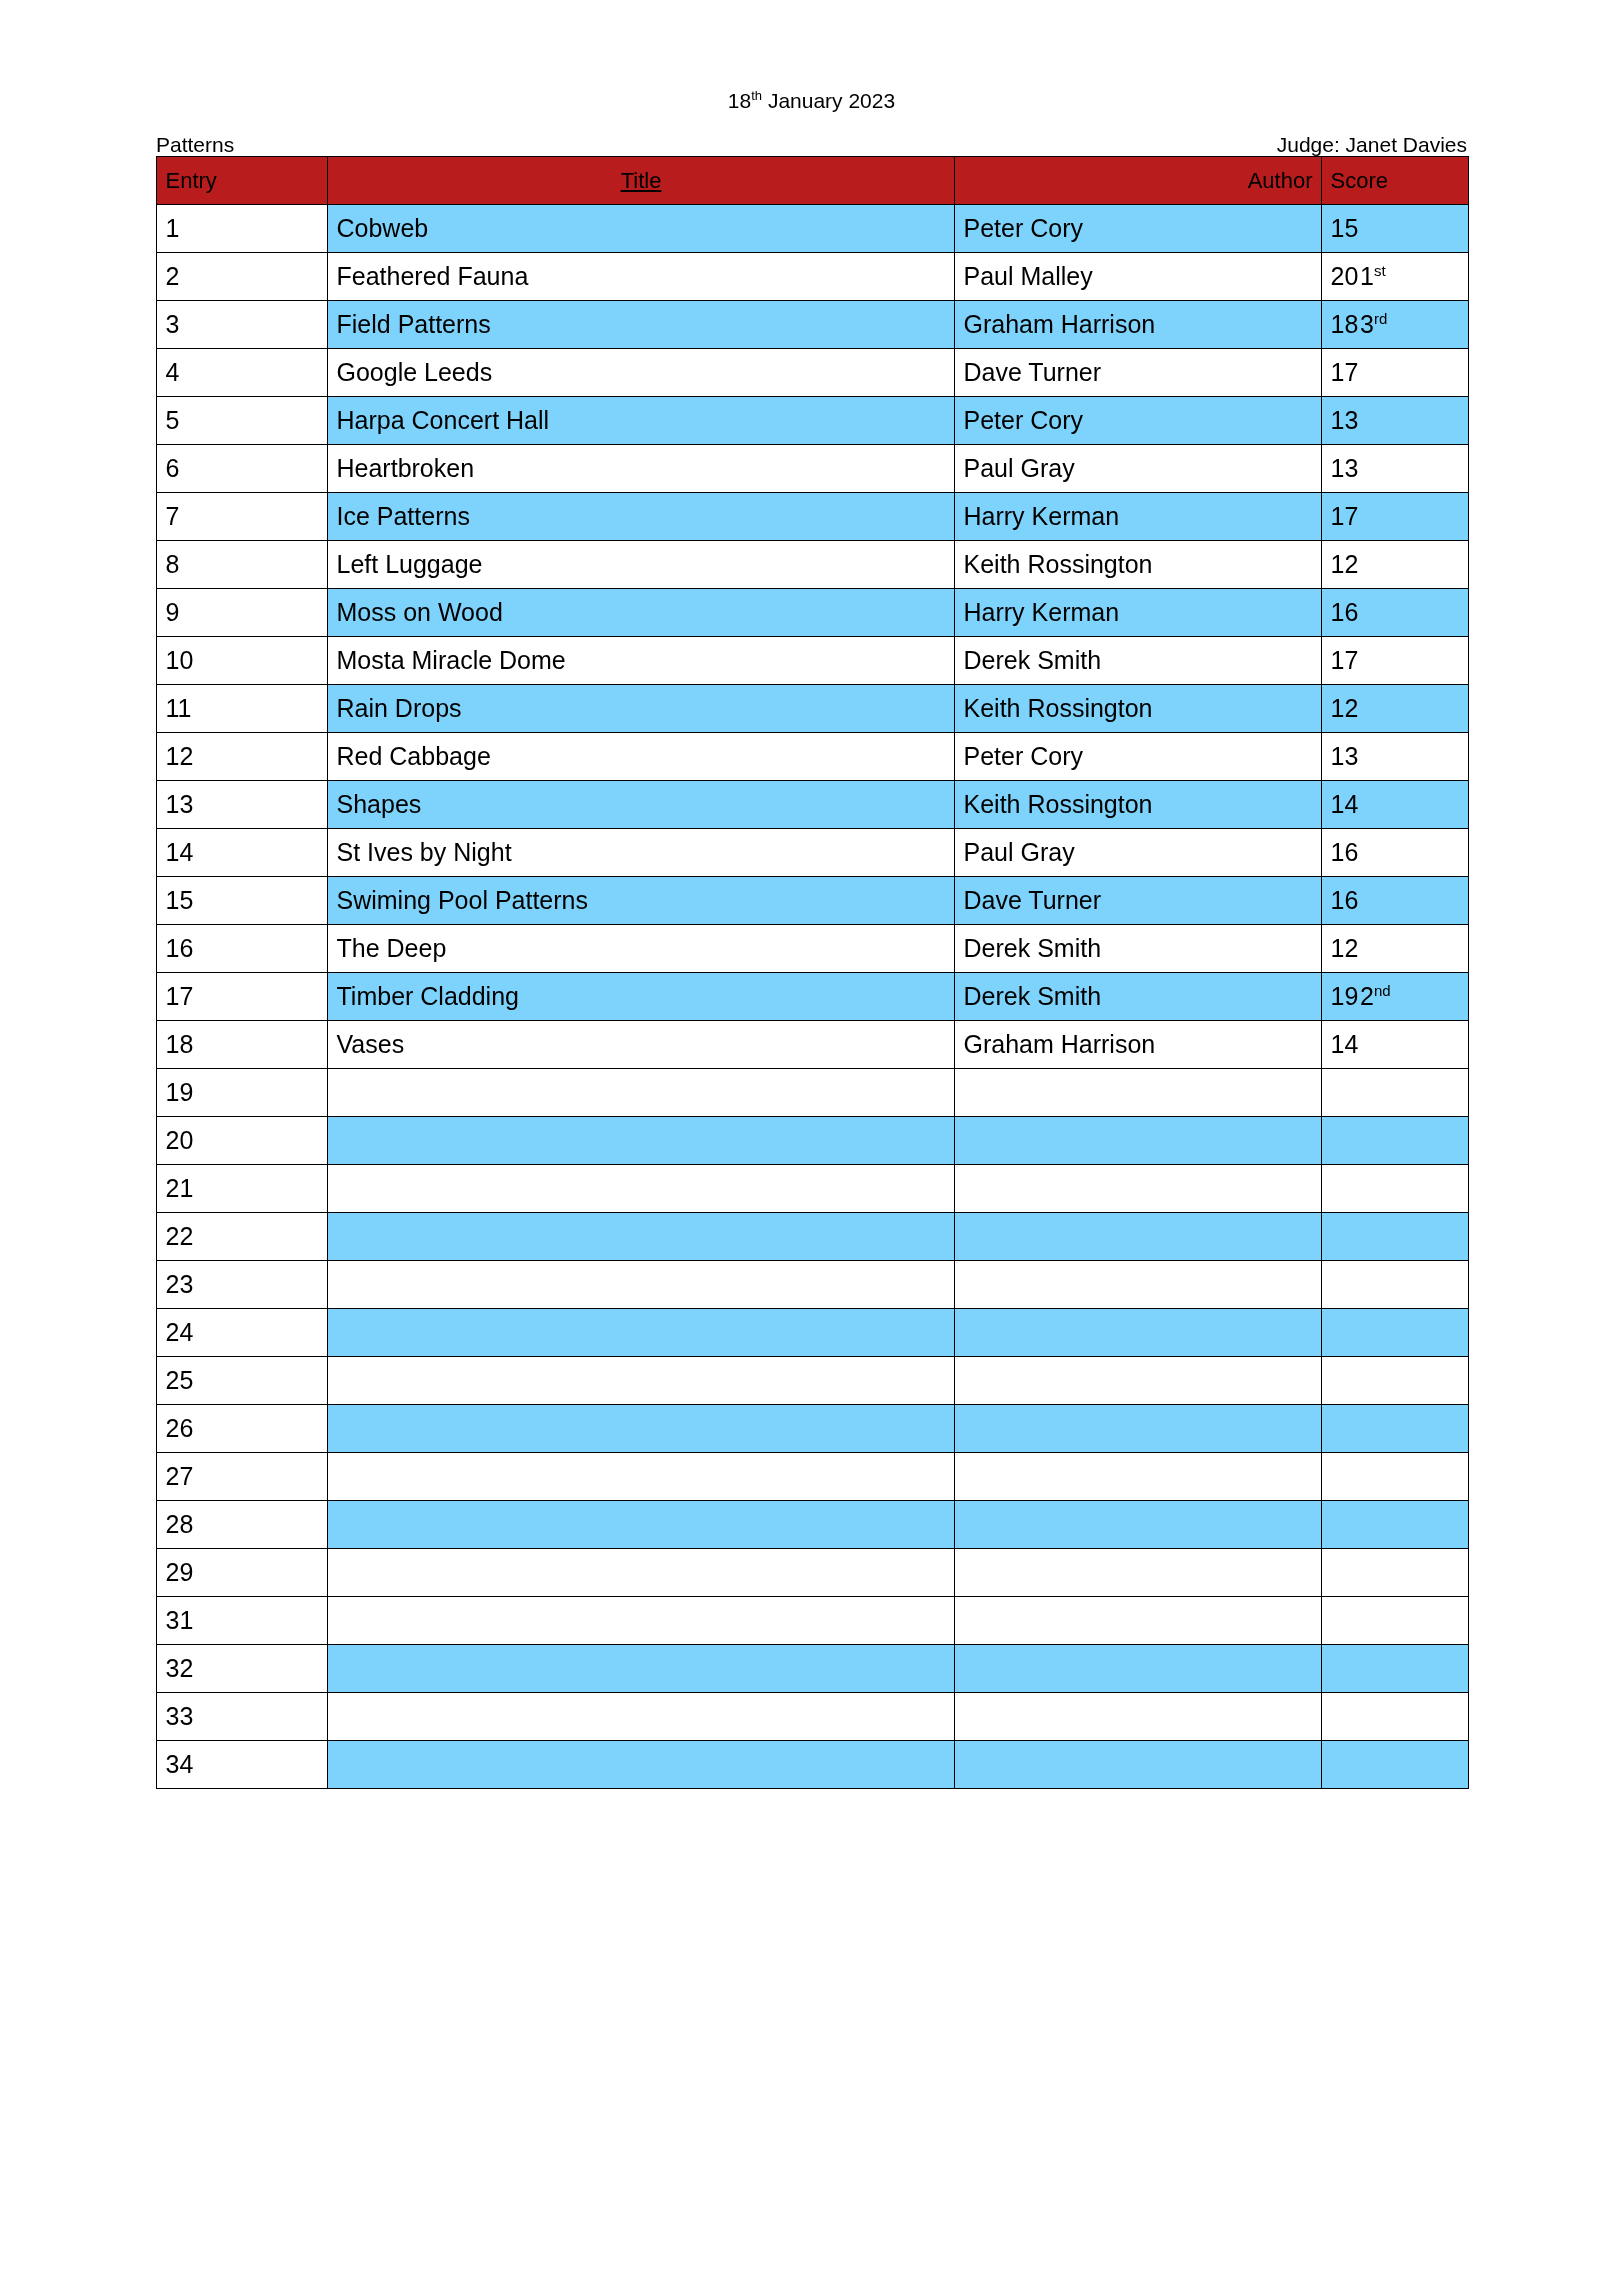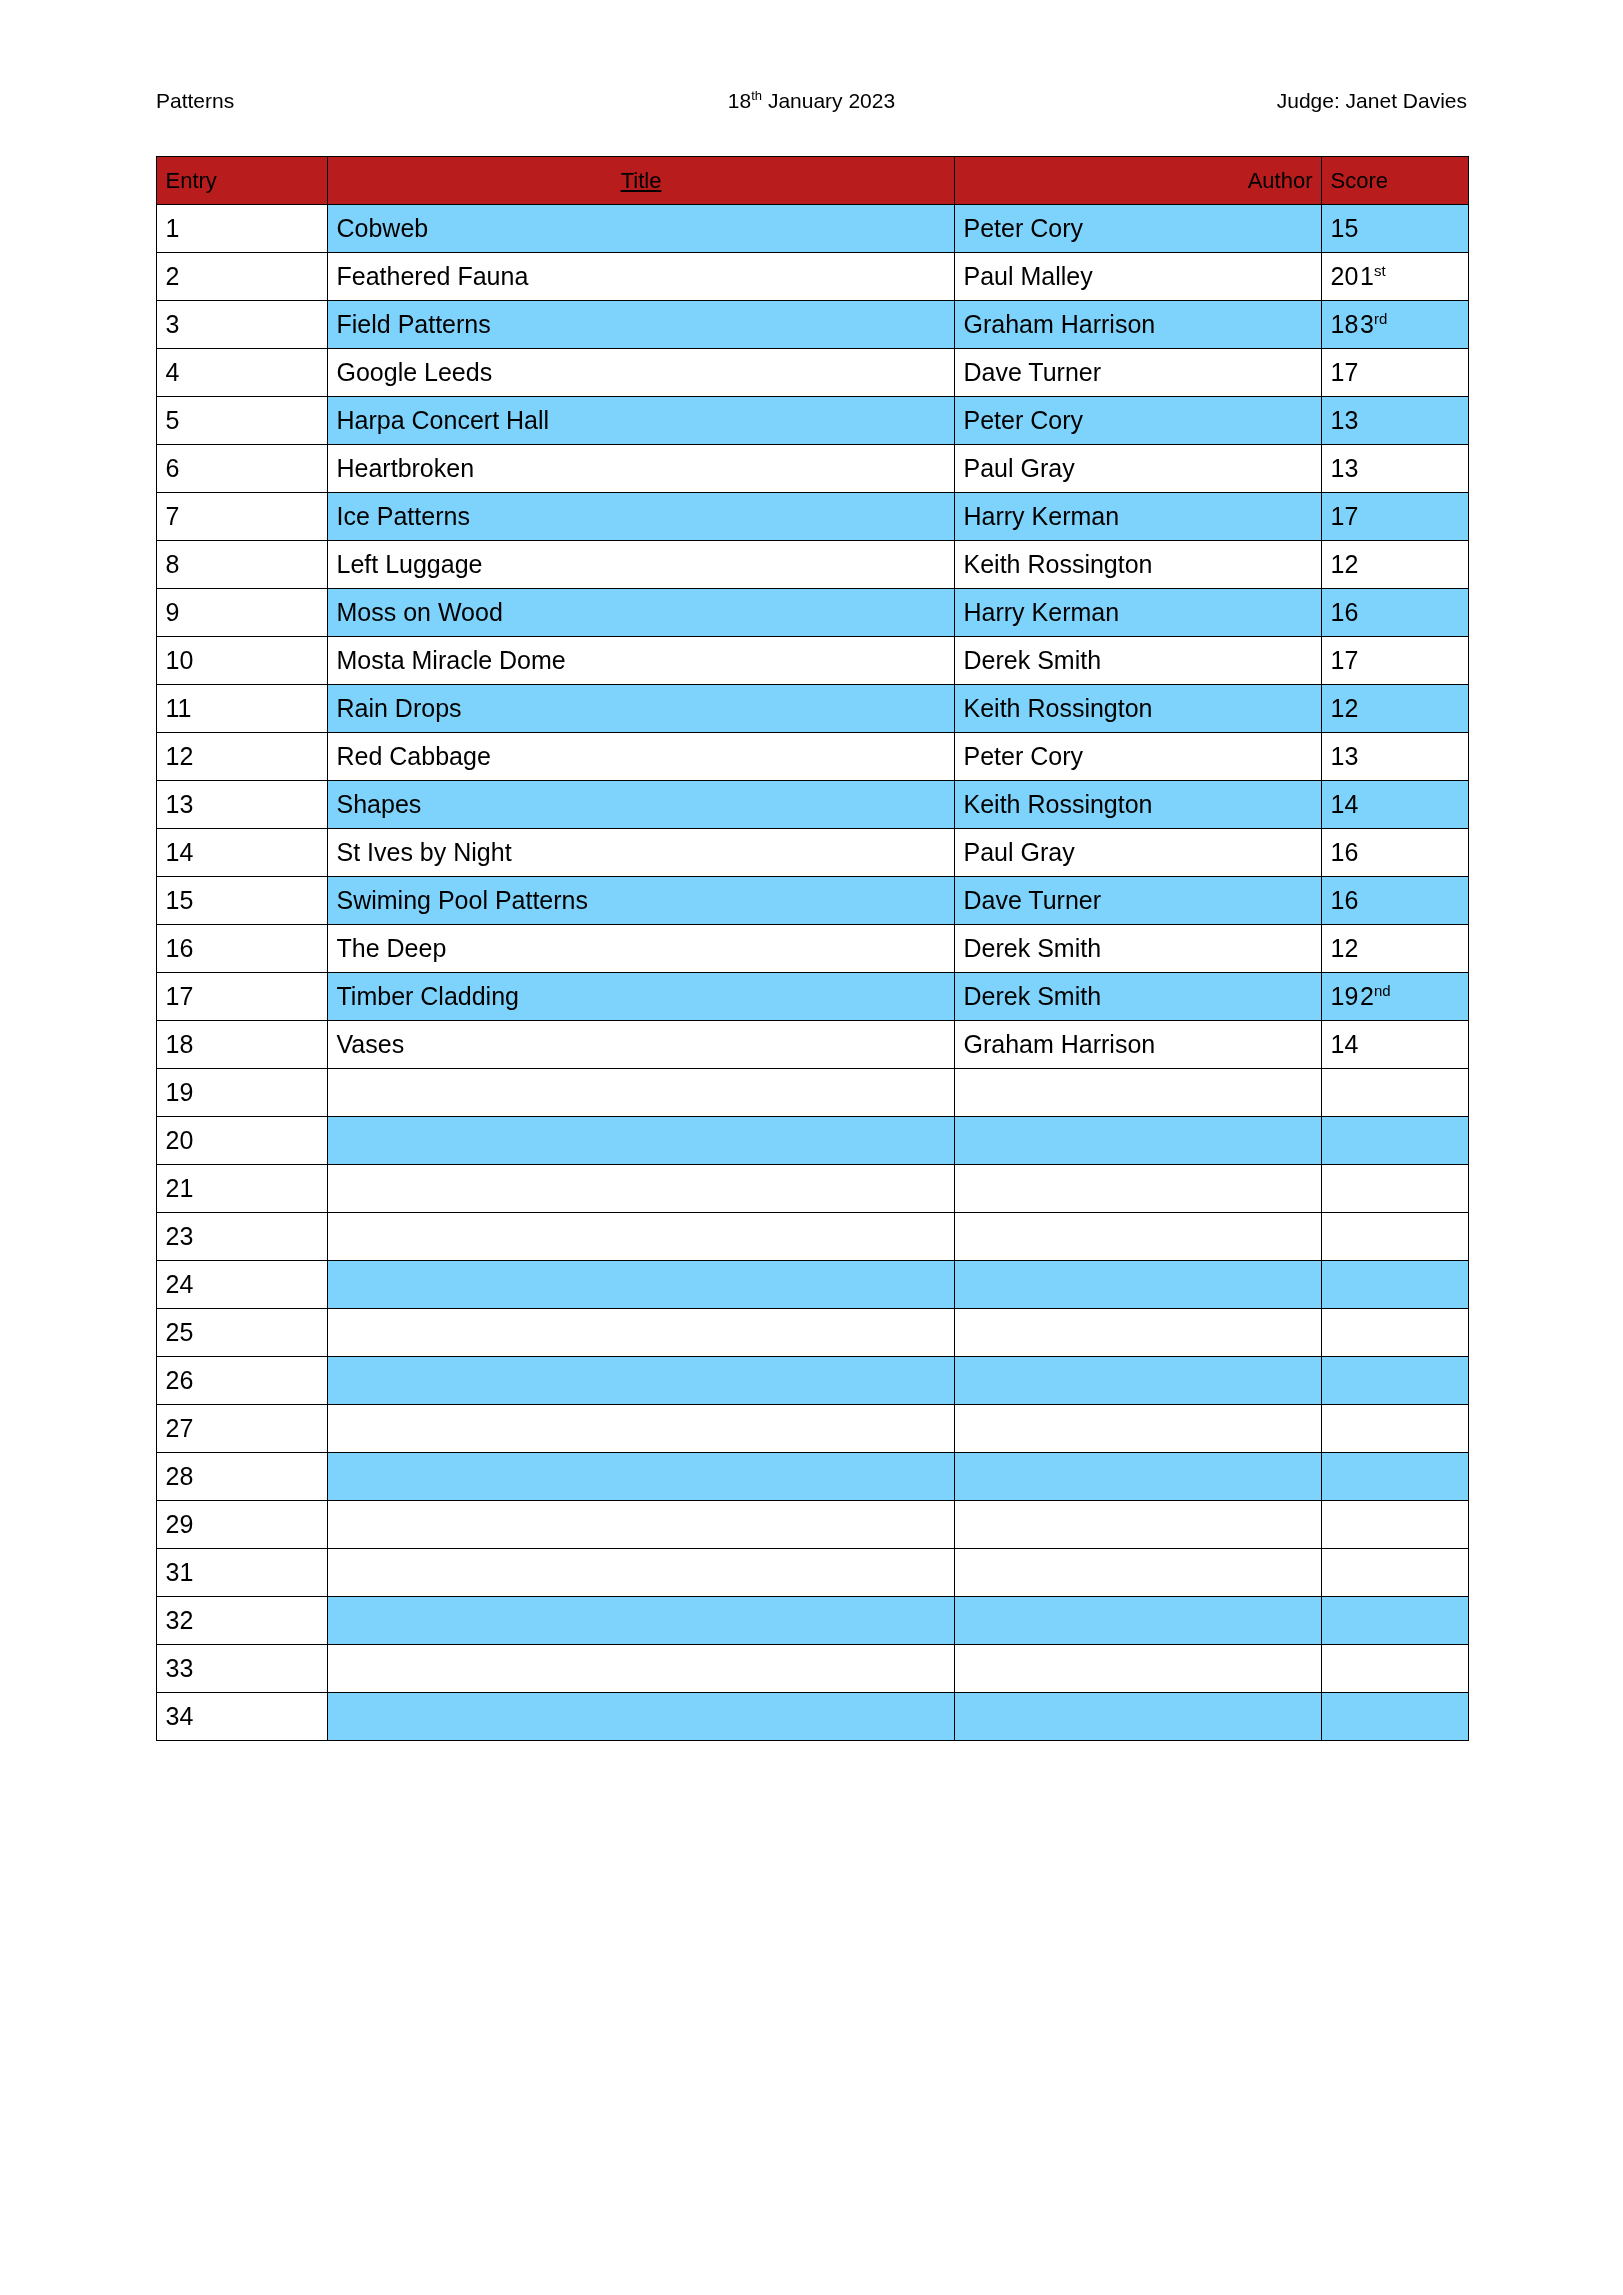--- a/index.html
+++ b/index.html
@@ -39,21 +39,21 @@
   }
   .doc-header .hdr-left   { text-align: left; }
   .doc-header .hdr-center {
     position: absolute;
     left: 0;
     width: 1311px;
     text-align: center;
     pointer-events: none;
   }
   .doc-header .hdr-center span { pointer-events: auto; }
-  .doc-header .hdr-right  { margin-left: auto; }
+  .doc-header .hdr-right  { margin-left: auto; margin-top: 44px; }
   .doc-header sup {
     font-size: 0.62em;
     vertical-align: super;
     line-height: 0;
   }
 
   
   .score-table {
     position: absolute;
     left: 156px;
@@ -250,20 +250,26 @@
           <td class="cell shaded"></td>
           <td class="cell shaded"></td>
         </tr>
         <tr>
           <td class="cell entry-cell">21</td>
           <td class="cell"></td>
           <td class="cell"></td>
           <td class="cell"></td>
         </tr>
         <tr>
+          <td class="cell entry-cell">22</td>
+          <td class="cell shaded"></td>
+          <td class="cell shaded"></td>
+          <td class="cell shaded"></td>
+        </tr>
+        <tr>
           <td class="cell entry-cell">23</td>
           <td class="cell"></td>
           <td class="cell"></td>
           <td class="cell"></td>
         </tr>
         <tr>
           <td class="cell entry-cell">24</td>
           <td class="cell shaded"></td>
           <td class="cell shaded"></td>
           <td class="cell shaded"></td>

